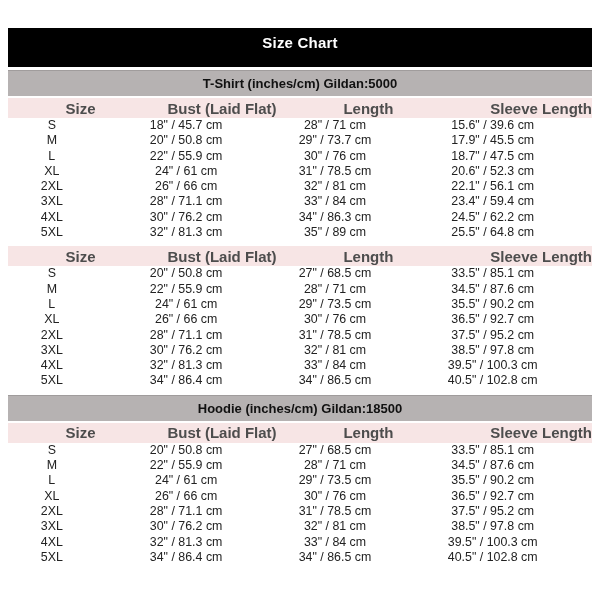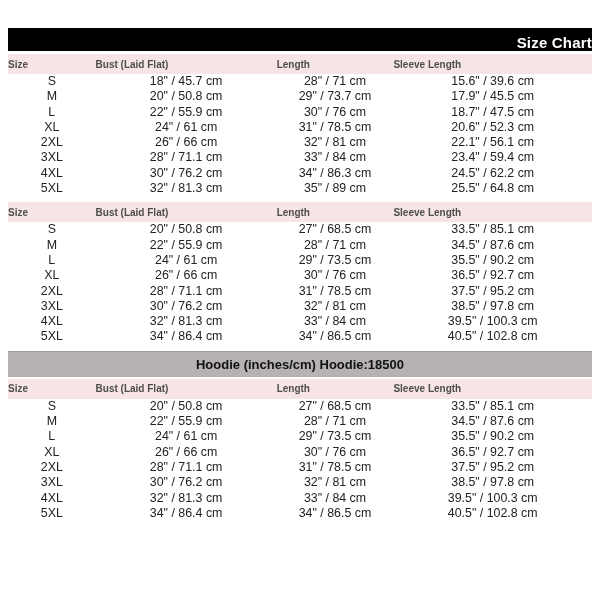--- a/index.html
+++ b/index.html
@@ -15,22 +15,22 @@
     -webkit-font-smoothing: antialiased;
   }
   .wrap {
     padding: 28px 8px 0 8px;
   }
   .title-bar {
     background: #000000;
     color: #ffffff;
     font-weight: bold;
     font-size: 15px;
-    text-align: right;
-    height: 23px;
+    text-align: center;
+    height: 39px;
     line-height: 30px;
     letter-spacing: 0.2px;
     margin-bottom: 3px;
   }
   .section { margin-top: 0; }
   .section + .section { margin-top: 6px; }
   .section-bar {
     background: #b6b2b2;
     border-top: 1px solid #a09c9c;
     color: #111111;
@@ -46,114 +46,185 @@
     border-collapse: collapse;
     table-layout: fixed;
   }
   col.c0 { width: 15%; }
   col.c1 { width: 31%; }
   col.c2 { width: 20%; }
   col.c3 { width: 34%; }
   thead th {
     background: #f7e5e5;
     color: #4d4d4d;
-    font-size: 10px;
+    font-size: 15px;
     font-weight: bold;
     height: 20px;
     padding: 0;
-    text-align: left;
+    text-align: right;
     white-space: nowrap;
   }
   tbody td {
     color: #222222;
     font-size: 12.4px;
     height: 15px;
     line-height: 15.3px;
     padding: 0;
     text-align: center;
     white-space: nowrap;
   }
 </style>
 </head>
 <body>
 
 <div class="wrap">
 
   <div class="title-bar">Size Chart</div>
+
+  <div class="section">
+    <div class="section-bar">T-Shirt (inches/cm) Gildan:5000</div>
+    <table>
+      <colgroup>
+          <col class="c0">
+          <col class="c1">
+          <col class="c2">
+          <col class="c3">
+        </colgroup>
+      <thead>
+        <tr>
+          <th>Size</th>
+          <th>Bust (Laid Flat)</th>
+          <th>Length</th>
+          <th>Sleeve Length</th>
+        </tr>
+      </thead>
+      <tbody>
+          <tr>
+            <td>S</td>
+            <td>18" / 45.7 cm</td>
+            <td>28" / 71 cm</td>
+            <td>15.6" / 39.6 cm</td>
+          </tr>
+          <tr>
+            <td>M</td>
+            <td>20" / 50.8 cm</td>
+            <td>29" / 73.7 cm</td>
+            <td>17.9" / 45.5 cm</td>
+          </tr>
+          <tr>
+            <td>L</td>
+            <td>22" / 55.9 cm</td>
+            <td>30" / 76 cm</td>
+            <td>18.7" / 47.5 cm</td>
+          </tr>
+          <tr>
+            <td>XL</td>
+            <td>24" / 61 cm</td>
+            <td>31" / 78.5 cm</td>
+            <td>20.6" / 52.3 cm</td>
+          </tr>
+          <tr>
+            <td>2XL</td>
+            <td>26" / 66 cm</td>
+            <td>32" / 81 cm</td>
+            <td>22.1" / 56.1 cm</td>
+          </tr>
+          <tr>
+            <td>3XL</td>
+            <td>28" / 71.1 cm</td>
+            <td>33" / 84 cm</td>
+            <td>23.4" / 59.4 cm</td>
+          </tr>
+          <tr>
+            <td>4XL</td>
+            <td>30" / 76.2 cm</td>
+            <td>34" / 86.3 cm</td>
+            <td>24.5" / 62.2 cm</td>
+          </tr>
+          <tr>
+            <td>5XL</td>
+            <td>32" / 81.3 cm</td>
+            <td>35" / 89 cm</td>
+            <td>25.5" / 64.8 cm</td>
+          </tr>
+        </tbody>
+    </table>
+  </div>
 
   <div class="section">
     <table>
       <colgroup>
           <col class="c0">
           <col class="c1">
           <col class="c2">
           <col class="c3">
         </colgroup>
       <thead>
         <tr>
           <th>Size</th>
           <th>Bust (Laid Flat)</th>
           <th>Length</th>
           <th>Sleeve Length</th>
         </tr>
       </thead>
       <tbody>
           <tr>
             <td>S</td>
-            <td>18" / 45.7 cm</td>
+            <td>20" / 50.8 cm</td>
+            <td>27" / 68.5 cm</td>
+            <td>33.5" / 85.1 cm</td>
+          </tr>
+          <tr>
+            <td>M</td>
+            <td>22" / 55.9 cm</td>
             <td>28" / 71 cm</td>
-            <td>15.6" / 39.6 cm</td>
-          </tr>
-          <tr>
-            <td>M</td>
-            <td>20" / 50.8 cm</td>
-            <td>29" / 73.7 cm</td>
-            <td>17.9" / 45.5 cm</td>
+            <td>34.5" / 87.6 cm</td>
           </tr>
           <tr>
             <td>L</td>
-            <td>22" / 55.9 cm</td>
+            <td>24" / 61 cm</td>
+            <td>29" / 73.5 cm</td>
+            <td>35.5" / 90.2 cm</td>
+          </tr>
+          <tr>
+            <td>XL</td>
+            <td>26" / 66 cm</td>
             <td>30" / 76 cm</td>
-            <td>18.7" / 47.5 cm</td>
-          </tr>
-          <tr>
-            <td>XL</td>
-            <td>24" / 61 cm</td>
+            <td>36.5" / 92.7 cm</td>
+          </tr>
+          <tr>
+            <td>2XL</td>
+            <td>28" / 71.1 cm</td>
             <td>31" / 78.5 cm</td>
-            <td>20.6" / 52.3 cm</td>
-          </tr>
-          <tr>
-            <td>2XL</td>
-            <td>26" / 66 cm</td>
+            <td>37.5" / 95.2 cm</td>
+          </tr>
+          <tr>
+            <td>3XL</td>
+            <td>30" / 76.2 cm</td>
             <td>32" / 81 cm</td>
-            <td>22.1" / 56.1 cm</td>
-          </tr>
-          <tr>
-            <td>3XL</td>
-            <td>28" / 71.1 cm</td>
+            <td>38.5" / 97.8 cm</td>
+          </tr>
+          <tr>
+            <td>4XL</td>
+            <td>32" / 81.3 cm</td>
             <td>33" / 84 cm</td>
-            <td>23.4" / 59.4 cm</td>
-          </tr>
-          <tr>
-            <td>4XL</td>
-            <td>30" / 76.2 cm</td>
-            <td>34" / 86.3 cm</td>
-            <td>24.5" / 62.2 cm</td>
+            <td>39.5" / 100.3 cm</td>
           </tr>
           <tr>
             <td>5XL</td>
-            <td>32" / 81.3 cm</td>
-            <td>35" / 89 cm</td>
-            <td>25.5" / 64.8 cm</td>
+            <td>34" / 86.4 cm</td>
+            <td>34" / 86.5 cm</td>
+            <td>40.5" / 102.8 cm</td>
           </tr>
         </tbody>
     </table>
   </div>
 
   <div class="section">
+    <div class="section-bar">Hoodie (inches/cm) Gildan:18500</div>
     <table>
       <colgroup>
           <col class="c0">
           <col class="c1">
           <col class="c2">
           <col class="c3">
         </colgroup>
       <thead>
         <tr>
           <th>Size</th>
@@ -208,83 +279,13 @@
           <tr>
             <td>5XL</td>
             <td>34" / 86.4 cm</td>
             <td>34" / 86.5 cm</td>
             <td>40.5" / 102.8 cm</td>
           </tr>
         </tbody>
     </table>
   </div>
 
-  <div class="section">
-    <div class="section-bar">Hoodie (inches/cm) Hoodie:18500</div>
-    <table>
-      <colgroup>
-          <col class="c0">
-          <col class="c1">
-          <col class="c2">
-          <col class="c3">
-        </colgroup>
-      <thead>
-        <tr>
-          <th>Size</th>
-          <th>Bust (Laid Flat)</th>
-          <th>Length</th>
-          <th>Sleeve Length</th>
-        </tr>
-      </thead>
-      <tbody>
-          <tr>
-            <td>S</td>
-            <td>20" / 50.8 cm</td>
-            <td>27" / 68.5 cm</td>
-            <td>33.5" / 85.1 cm</td>
-          </tr>
-          <tr>
-            <td>M</td>
-            <td>22" / 55.9 cm</td>
-            <td>28" / 71 cm</td>
-            <td>34.5" / 87.6 cm</td>
-          </tr>
-          <tr>
-            <td>L</td>
-            <td>24" / 61 cm</td>
-            <td>29" / 73.5 cm</td>
-            <td>35.5" / 90.2 cm</td>
-          </tr>
-          <tr>
-            <td>XL</td>
-            <td>26" / 66 cm</td>
-            <td>30" / 76 cm</td>
-            <td>36.5" / 92.7 cm</td>
-          </tr>
-          <tr>
-            <td>2XL</td>
-            <td>28" / 71.1 cm</td>
-            <td>31" / 78.5 cm</td>
-            <td>37.5" / 95.2 cm</td>
-          </tr>
-          <tr>
-            <td>3XL</td>
-            <td>30" / 76.2 cm</td>
-            <td>32" / 81 cm</td>
-            <td>38.5" / 97.8 cm</td>
-          </tr>
-          <tr>
-            <td>4XL</td>
-            <td>32" / 81.3 cm</td>
-            <td>33" / 84 cm</td>
-            <td>39.5" / 100.3 cm</td>
-          </tr>
-          <tr>
-            <td>5XL</td>
-            <td>34" / 86.4 cm</td>
-            <td>34" / 86.5 cm</td>
-            <td>40.5" / 102.8 cm</td>
-          </tr>
-        </tbody>
-    </table>
-  </div>
-
 </div>
 
 </body></html>

